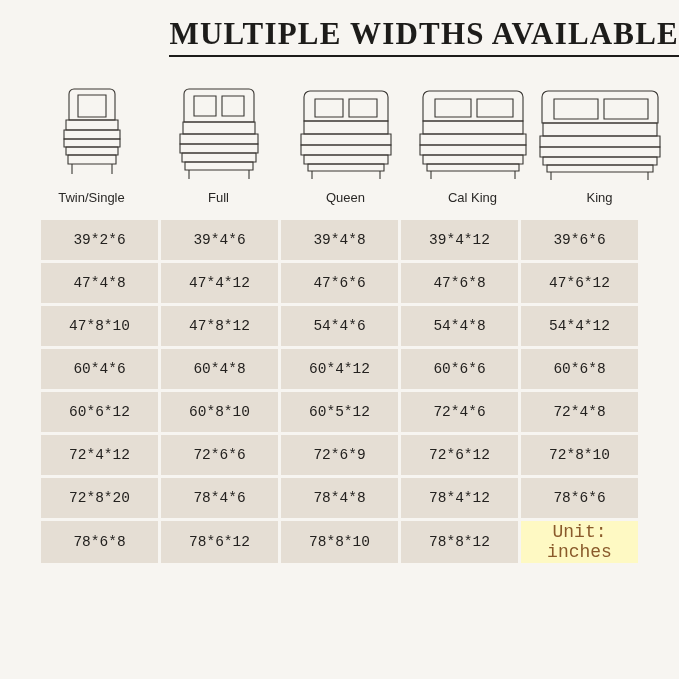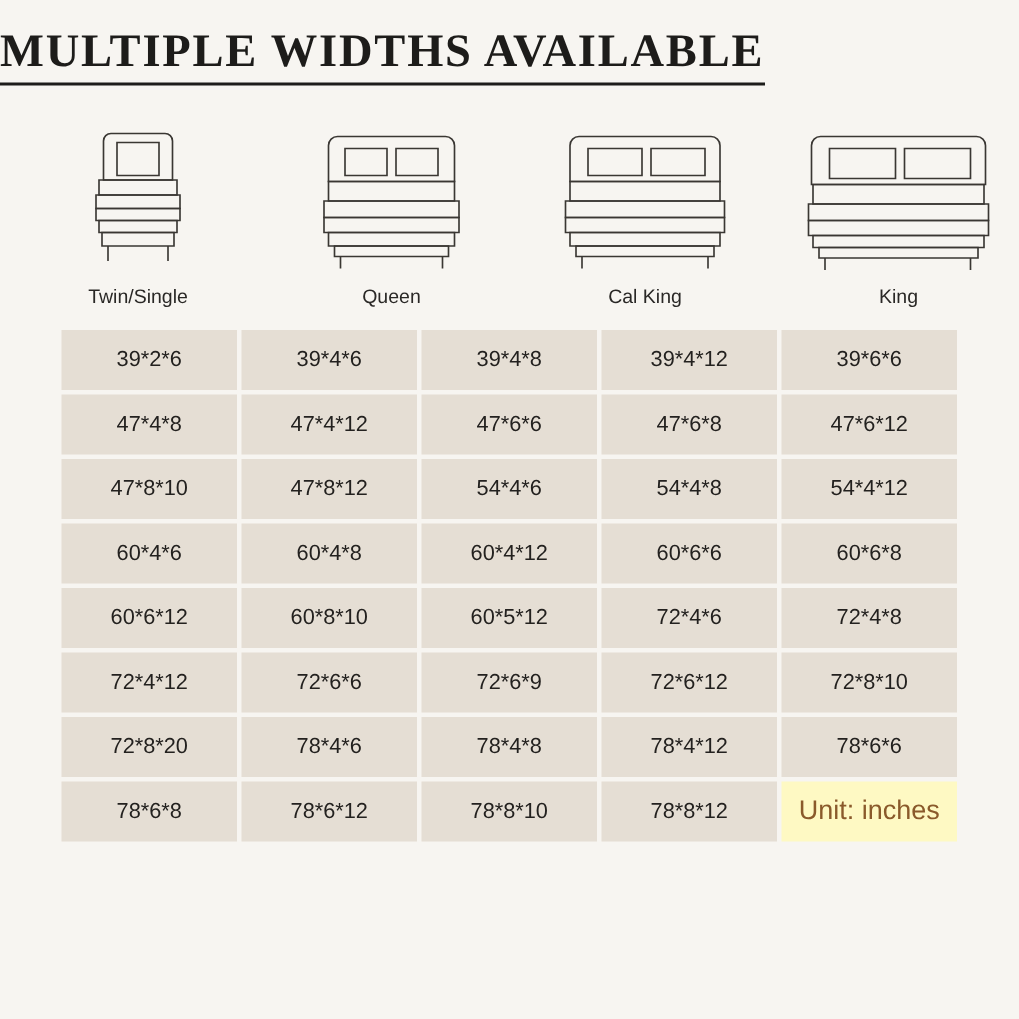--- a/index.html
+++ b/index.html
@@ -16,21 +16,21 @@
   .page {
     position: relative;
     width: 679px;
     height: 679px;
     background: #f7f5f1;
     box-sizing: border-box;
   }
 
   
   .title-wrap {
-    text-align: left;
+    text-align: right;
     padding-top: 16px;
   }
   .title {
     display: inline-block;
     font-family: "Liberation Serif", serif;
     font-weight: bold;
     font-size: 31px;
     letter-spacing: 1.2px;
     color: #1d1c1a;
     border-bottom: 2px solid #1d1c1a;
@@ -83,21 +83,21 @@
     width: 100%;
     table-layout: fixed;
   }
   table.sizes td {
     background: #e5ded4;
     height: 38px;
     text-align: center;
     vertical-align: middle;
     font-size: 14.5px;
     color: #23211f;
-    font-family: Liberation Sans, sans-serif;
+    font-family: Liberation Mono, monospace;
   }
   table.sizes td.unit {
     background: #fef9c3;
     color: #8a5a2b;
     font-size: 18px;
   }
 </style>
 </head>
 <body>
 
@@ -119,20 +119,37 @@
           <path d="M8 56 h56 v8 h-56 z"></path>
           <path d="M10 64 h52 v8 h-52 z"></path>
           <path d="M12 72 h48 v9 h-48 z"></path>
           <path d="M16 81 v10"></path>
           <path d="M56 81 v10"></path>
         </svg>
       </div>
       <div class="bed-label">Twin/Single</div>
     </div>
 
+    <div class="bed-cell">
+      <div class="bed-art">
+        <svg class="bed" width="92" height="102" viewBox="0 0 92 102">
+          <path d="M16 6 h60 a5 5 0 0 1 5 5 v28 h-70 v-28 a5 5 0 0 1 5 -5 z"></path>
+          <path d="M21 13 h22 v20 h-22 z"></path>
+          <path d="M49 13 h22 v20 h-22 z"></path>
+          <path d="M10 39 h72 v12 h-72 z"></path>
+          <path d="M7 51 h78 v10 h-78 z"></path>
+          <path d="M7 61 h78 v9 h-78 z"></path>
+          <path d="M9 70 h74 v9 h-74 z"></path>
+          <path d="M12 79 h68 v8 h-68 z"></path>
+          <path d="M16 87 v9"></path>
+          <path d="M76 87 v9"></path>
+        </svg>
+      </div>
+      <div class="bed-label">Full</div>
+    </div>
 
     <div class="bed-cell">
       <div class="bed-art">
         <svg class="bed" width="100" height="102" viewBox="0 0 100 102">
           <path d="M14 8 h72 a6 6 0 0 1 6 6 v24 h-84 v-24 a6 6 0 0 1 6 -6 z"></path>
           <path d="M19 16 h28 v18 h-28 z"></path>
           <path d="M53 16 h28 v18 h-28 z"></path>
           <path d="M8 38 h84 v13 h-84 z"></path>
           <path d="M5 51 h90 v11 h-90 z"></path>
           <path d="M5 62 h90 v10 h-90 z"></path>

